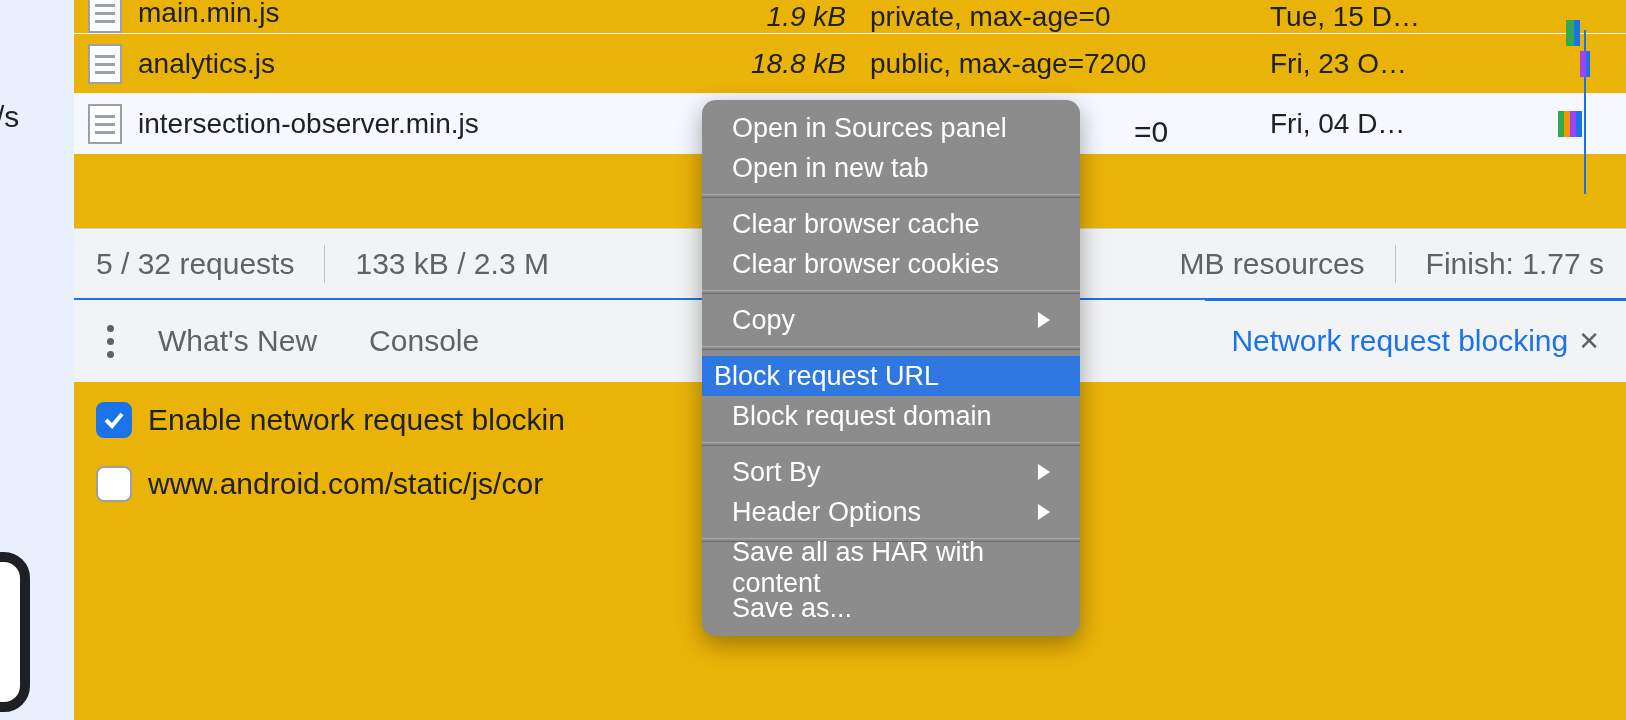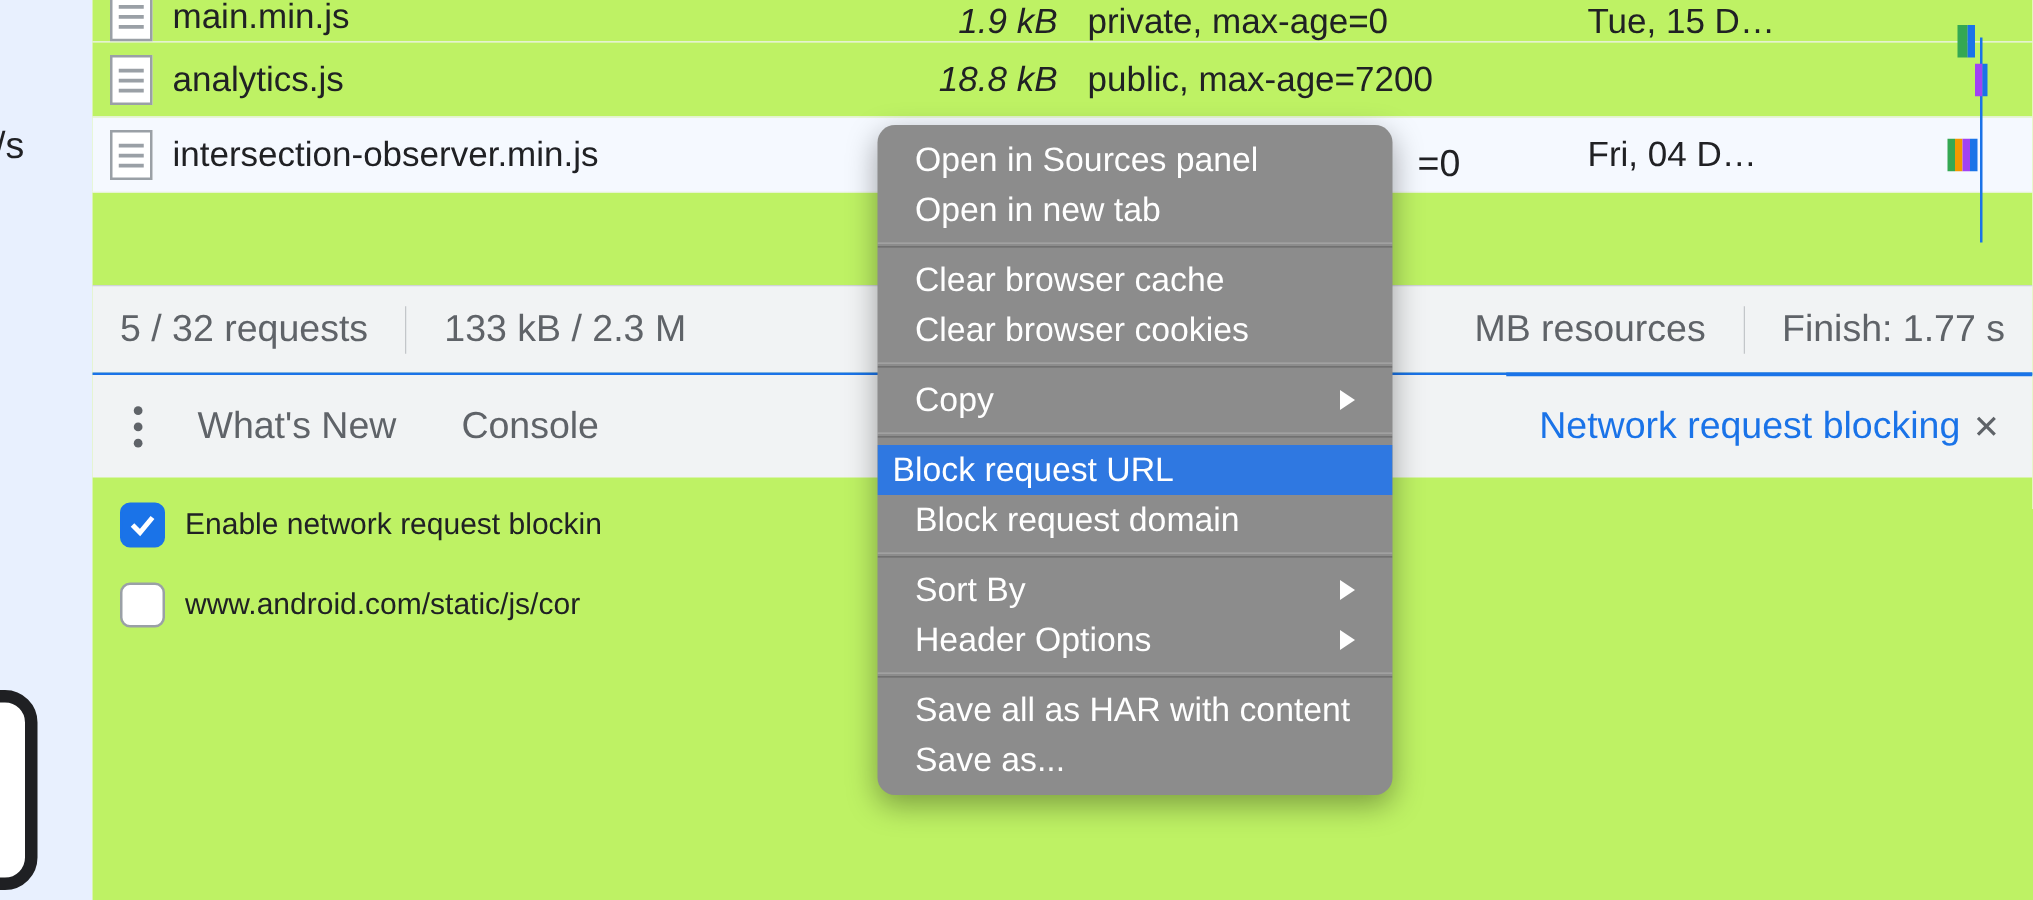--- a/index.html
+++ b/index.html
@@ -4,21 +4,21 @@
 <style>
   * { box-sizing: border-box; margin: 0; padding: 0; }
   html, body { width: 1626px; height: 720px; font-family: -apple-system, BlinkMacSystemFont, "Segoe UI", Arial, sans-serif; font-size: 28px; color: #202124; background: #fff; overflow: hidden; }
   .root { position: relative; width: 1626px; height: 720px; }
 
   
   .left-gutter { position: absolute; left: 0; top: 0; width: 74px; height: 100%; background: #e8f0fe; }
   .left-gutter .cut-label { position: absolute; left: -4px; top: 100px; color: #202124; font-size: 30px; }
   .phone-snippet { position: absolute; left: -30px; bottom: 8px; width: 60px; height: 160px; border: 10px solid #1f2023; border-radius: 26px; background: #fff; }
 
-  .panel { position: absolute; left: 74px; right: 0; top: 0; bottom: 0; background: #bef264; }
+  .panel { position: absolute; left: 74px; right: 0; top: 0; bottom: 0; background: #eab308; }
 
   
   .net-table { position: absolute; left: 0; top: 0; right: 0; }
   .row { display: flex; align-items: center; height: 60px; border-bottom: 1px solid #f1f3f4; }
   .row.even { background: #f5f9ff; }
   .row.cut { height: 34px; align-items: flex-end; }
   .cell-name { width: 610px; display: flex; align-items: center; padding-left: 14px; }
   .cell-size { width: 180px; text-align: right; padding-right: 18px; font-style: italic; }
   .cell-cache { width: 400px; padding-left: 6px; white-space: nowrap; overflow: hidden; }
   .cell-date { width: 190px; padding-left: 6px; white-space: nowrap; overflow: hidden; }
@@ -40,27 +40,27 @@
   .drawer-tabs { position: absolute; left: 0; right: 0; top: 298px; height: 84px; border-top: 2px solid #1a73e8; background: #f1f3f4; display: flex; align-items:center; padding-left: 14px; }
   .more-dots { width: 44px; display:flex; flex-direction:column; align-items:center; gap:6px; padding:0 6px; }
   .more-dots span { width:7px; height:7px; border-radius:50%; background:#5f6368; }
   .tab { padding: 0 26px; color:#5f6368; font-size:30px; height:100%; display:flex; align-items:center; }
   .tab.active { color:#1a73e8; position:relative; }
   .tab.active::after { content:""; position:absolute; left:0; right:0; top:-2px; height:3px; background:#1a73e8; }
   .tab-close { margin-left:10px; color:#5f6368; font-size:26px; }
 
   
   .drawer-body { position:absolute; left:0; right:0; top:382px; bottom:0; padding: 20px 22px; }
-  .check-row { display:flex; align-items:center; margin-bottom:28px; font-size:24px; }
+  .check-row { display:flex; align-items:center; margin-bottom:28px; font-size:30px; }
   .checkbox { width:36px; height:36px; border-radius:8px; border:2px solid #9aa0a6; margin-right:16px; display:flex; align-items:center; justify-content:center; background:#fff; }
   .checkbox.checked { background:#1a73e8; border-color:#1a73e8; }
   .checkbox.checked svg { width:24px; height:24px; stroke:#fff; stroke-width:4; fill:none; }
 
   
-  .ctx-menu { position:absolute; left:628px; top:100px; width:412px; background:#8c8c8c; border-radius:14px; box-shadow:0 8px 24px rgba(0,0,0,.35); overflow:hidden; color:#fff; font-size:27px; padding:4px 0; }
+  .ctx-menu { position:absolute; left:628px; top:100px; width:378px; background:#8c8c8c; border-radius:14px; box-shadow:0 8px 24px rgba(0,0,0,.35); overflow:hidden; color:#fff; font-size:27px; padding:4px 0; }
   .ctx-group { padding:4px 0; }
   .ctx-sep { height:1px; background:rgba(255,255,255,.25); margin:2px 0; }
   .ctx-sep.dark { background:rgba(0,0,0,.25); }
   .ctx-item { height:40px; display:flex; align-items:center; padding:0 30px; justify-content:space-between; }
   .ctx-item.highlight { background:#2f78e1;padding-left:12px; }
   .ctx-item .arrow { width:0; height:0; border-left:12px solid #fff; border-top:8px solid transparent; border-bottom:8px solid transparent; }
 
   .hidden-behind { position:absolute; left:1060px; top:115px; font-size:30px; color:#202124; }
 </style>
 </head>
@@ -96,20 +96,21 @@
 
       <div class="row">
         <div class="cell-name">
           <span class="doc-icon">
               <span class="l3"></span>
             </span>
           <span>analytics.js</span>
         </div>
         <div class="cell-size">18.8 kB</div>
         <div class="cell-cache">public, max-age=7200</div>
+        <div class="cell-date">Fri, 23 O…</div>
         <div class="cell-waterfall">
           <div class="waterfall-rule"></div>
           <div class="wf-bar" style="right:36px;">
             <div class="wf-seg" style="width:6px;background:#a142f4;"></div>
             <div class="wf-seg" style="width:4px;background:#1a73e8;"></div>
           </div>
         </div>
       </div>
 
       <div class="row even">

